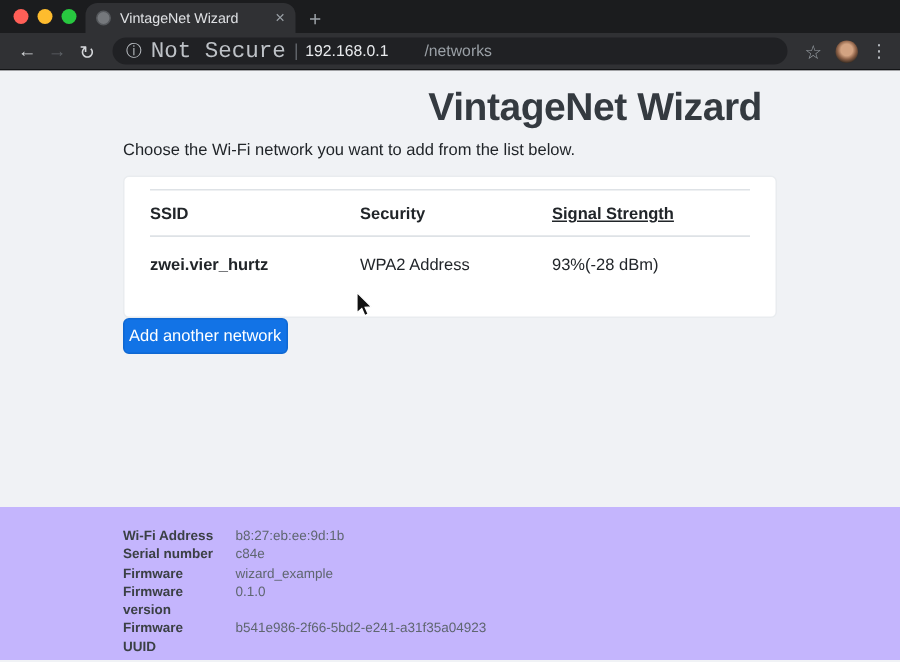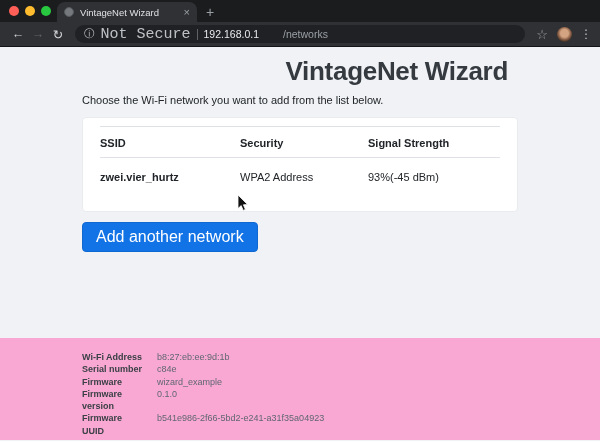--- a/index.html
+++ b/index.html
@@ -44,30 +44,30 @@
   .container { width:436px; margin:0 auto; }
   h1.page-title { font-size:26px; font-weight:700; color:#343a40; text-align:right;
                   padding:9px 10px 0 0; letter-spacing:-0.3px; }
   .subtitle { font-size:11px; color:#212529; margin-top:7px; }
 
   .card { background:#ffffff; border:1px solid #e9ecef; border-radius:4px;
           margin-top:11px; padding:8px 17px 16px; }
   table { width:100%; border-collapse:collapse; }
   th { text-align:left; font-size:11px; font-weight:700; color:#212529;
        padding:10px 0 8px; border-top:1px solid #dee2e6; border-bottom:1px solid #dee2e6;margin-top:32px; }
-  th:nth-child(1){ width:35%; } th:nth-child(2){ width:32%; } th:nth-child(3){ width:33%; }
+  th:nth-child(1){ width:35%; } th:nth-child(2){ width:32%; } th:nth-child(3){ width:33%;text-decoration:underline; }
   td { font-size:11px; color:#212529; padding:13px 0 12px; vertical-align:top; }
   td.ssid { font-weight:700; }
 
-  .add-btn { margin-top:10px; background:#1273e6; color:#ffffff; border:1px solid #0f68d2;
-             border-radius:4px; font-size:16px; font-family:"Liberation Sans",sans-serif;
-             padding:5px 13px; cursor:pointer; }
+  .add-btn { background:#1273e6; color:#ffffff; border:1px solid #0f68d2;
+             border-radius:4px; font-size:11px; font-family:"Liberation Sans",sans-serif;
+             padding:5px 3px; cursor:pointer; }
 
   
-  .footer { height:102px; background:#f9a8d4; padding:13px 0 0 82px; }
+  .footer { height:102px; background:#c4b5fd; padding:13px 0 0 82px; }
   .f-row { display:grid; grid-template-columns:62px 1fr; column-gap:13px; }
   .f-label { font-size:9px; line-height:12.3px; font-weight:700; color:#3b4045; }
   .f-value { font-size:9px; line-height:12.3px; color:#5f6670; }
 
   
   .cursor { position:absolute; left:237px; top:195px; width:12px; height:18px; z-index:50; }
 </style>
 </head>
 <body>
 
@@ -112,21 +112,21 @@
             <tr>
               <th>SSID</th>
               <th>Security</th>
               <th>Signal Strength</th>
             </tr>
           </thead>
           <tbody>
             <tr>
               <td class="ssid">zwei.vier_hurtz</td>
               <td>WPA2 Address</td>
-              <td>93%(-45 dBm)</td>
+              <td>93%(-28 dBm)</td>
             </tr>
           </tbody>
         </table>
       </div>
 
       <button class="add-btn">Add another network</button>
     </div>
   </div>
 
   <div class="footer">

